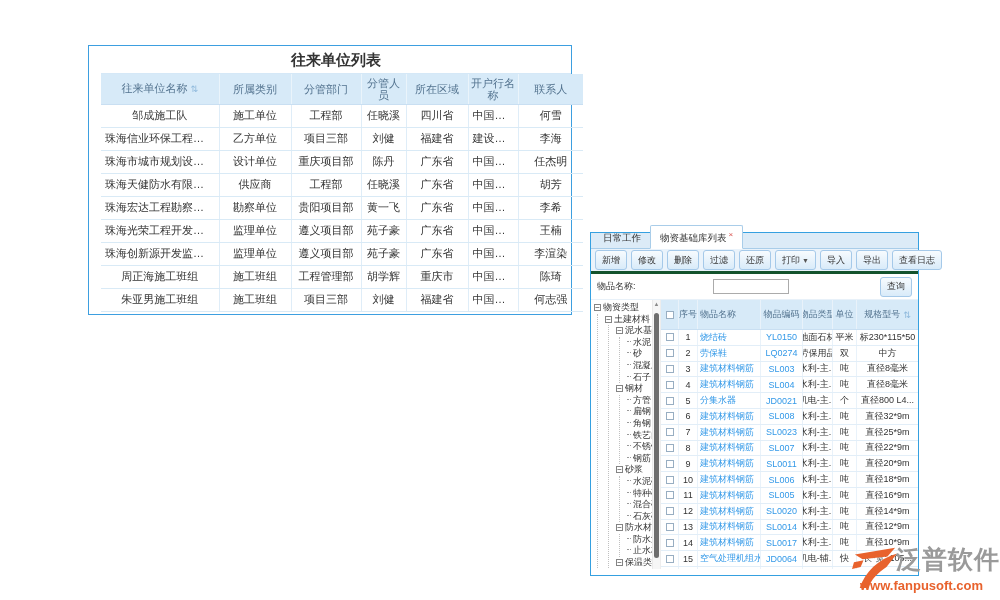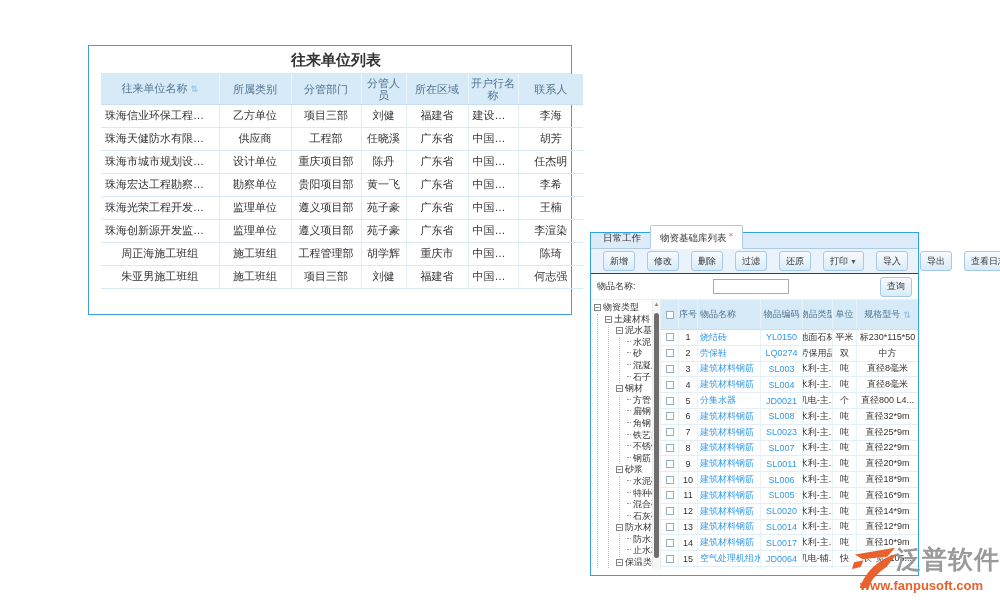--- a/index.html
+++ b/index.html
@@ -27,21 +27,21 @@
   
   .mpanel { position:absolute; left:590px; top:232px; width:329px; height:344px;
     background:#fff; border:1px solid #35A0E0; font-size:9px; }
   .tabbar { height:16px; background:#DCEBF7; border-bottom:1px solid #A9CDE9;
     display:flex; align-items:flex-end; padding-left:3px; }
   .tab { font-size:9.5px; color:#333; padding:4px 9px 3px 9px; cursor:pointer; }
   .tab.active { background:#fff; border:1px solid #A9CDE9; border-bottom:1px solid #fff;
     margin-bottom:-1px; border-radius:2px 2px 0 0; }
   .tab-close { color:#D9534F; font-size:8px; margin-left:2px; vertical-align:4px; }
   .toolbar { height:25px; background:#EAF3FB; display:flex; align-items:center;
-    padding:0 12px; gap:12px; border-bottom:1px solid #14532d; }
+    padding:0 4px; gap:4px; border-bottom:3px solid #14532d; }
   .tbtn { font-size:9px; color:#333; padding:2.5px 6px;
     background:linear-gradient(#F7FBFE,#D9EBF9); border:1px solid #A5C9E9;
     border-radius:3px; cursor:pointer; white-space:nowrap; }
   .tbtn .caret { font-size:7px; color:#555; margin-left:2px; }
   .searchrow { height:25px; display:flex; align-items:center; padding:4px 6px; gap:5px;justify-content:space-between; }
   .searchrow label { font-size:9px; color:#333; }
   .searchrow input { width:76px; height:15px; border:1px solid #ABABAB; font-size:9px; padding:0 2px; }
   .qbtn { margin-left:14px; }
   .mcontent { display:flex; height:270px; border-top:1px solid #E8F1F9; }
 
@@ -103,45 +103,54 @@
             <th><span>所属类别</span></th>
             <th><span>分管部门</span></th>
             <th><span>分管人员</span></th>
             <th><span>所在区域</span></th>
             <th><span>开户行名称</span></th>
             <th><span>联系人</span></th>
           </tr>
         </thead>
       <tbody id="c-body">
           <tr>
+            <td class="cell-left link">邹成施工队</td>
+            <td>施工单位</td>
+            <td>工程部</td>
+            <td class="link">任晓溪</td>
+            <td>四川省</td>
+            <td>中国建...</td>
+            <td>何雪</td>
+          </tr>
+          <tr>
             <td class="cell-left link">珠海信业环保工程建设有限...</td>
             <td>乙方单位</td>
             <td>项目三部</td>
             <td class="link">刘健</td>
             <td>福建省</td>
             <td>建设银...</td>
             <td>李海</td>
           </tr>
           <tr>
+            <td class="cell-left link">珠海市城市规划设计院</td>
+            <td>设计单位</td>
+            <td>重庆项目部</td>
+            <td class="link">陈丹</td>
+            <td>广东省</td>
+            <td>中国工...</td>
+            <td>任杰明</td>
+          </tr>
+          <tr>
             <td class="cell-left link">珠海天健防水有限公司</td>
             <td>供应商</td>
             <td>工程部</td>
             <td class="link">任晓溪</td>
             <td>广东省</td>
             <td>中国工...</td>
             <td>胡芳</td>
-          </tr>
-          <tr>
-            <td class="cell-left link">珠海市城市规划设计院</td>
-            <td>设计单位</td>
-            <td>重庆项目部</td>
-            <td class="link">陈丹</td>
-            <td>广东省</td>
-            <td>中国工...</td>
-            <td>任杰明</td>
           </tr>
           <tr>
             <td class="cell-left link">珠海宏达工程勘察管理公司</td>
             <td>勘察单位</td>
             <td>贵阳项目部</td>
             <td class="link">黄一飞</td>
             <td>广东省</td>
             <td>中国工...</td>
             <td>李希</td>
           </tr>

